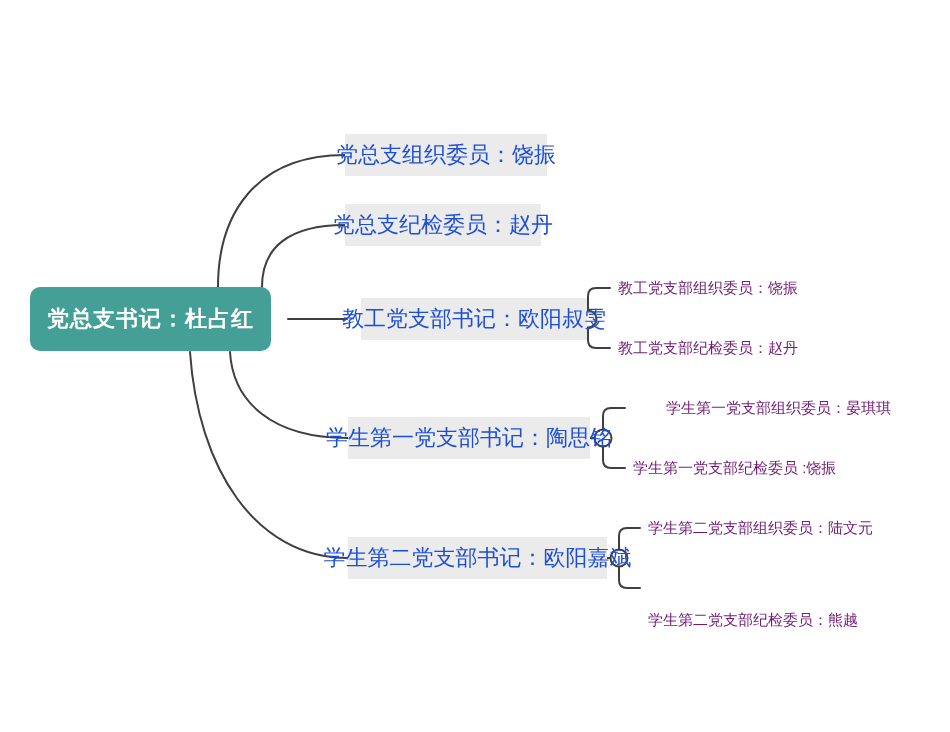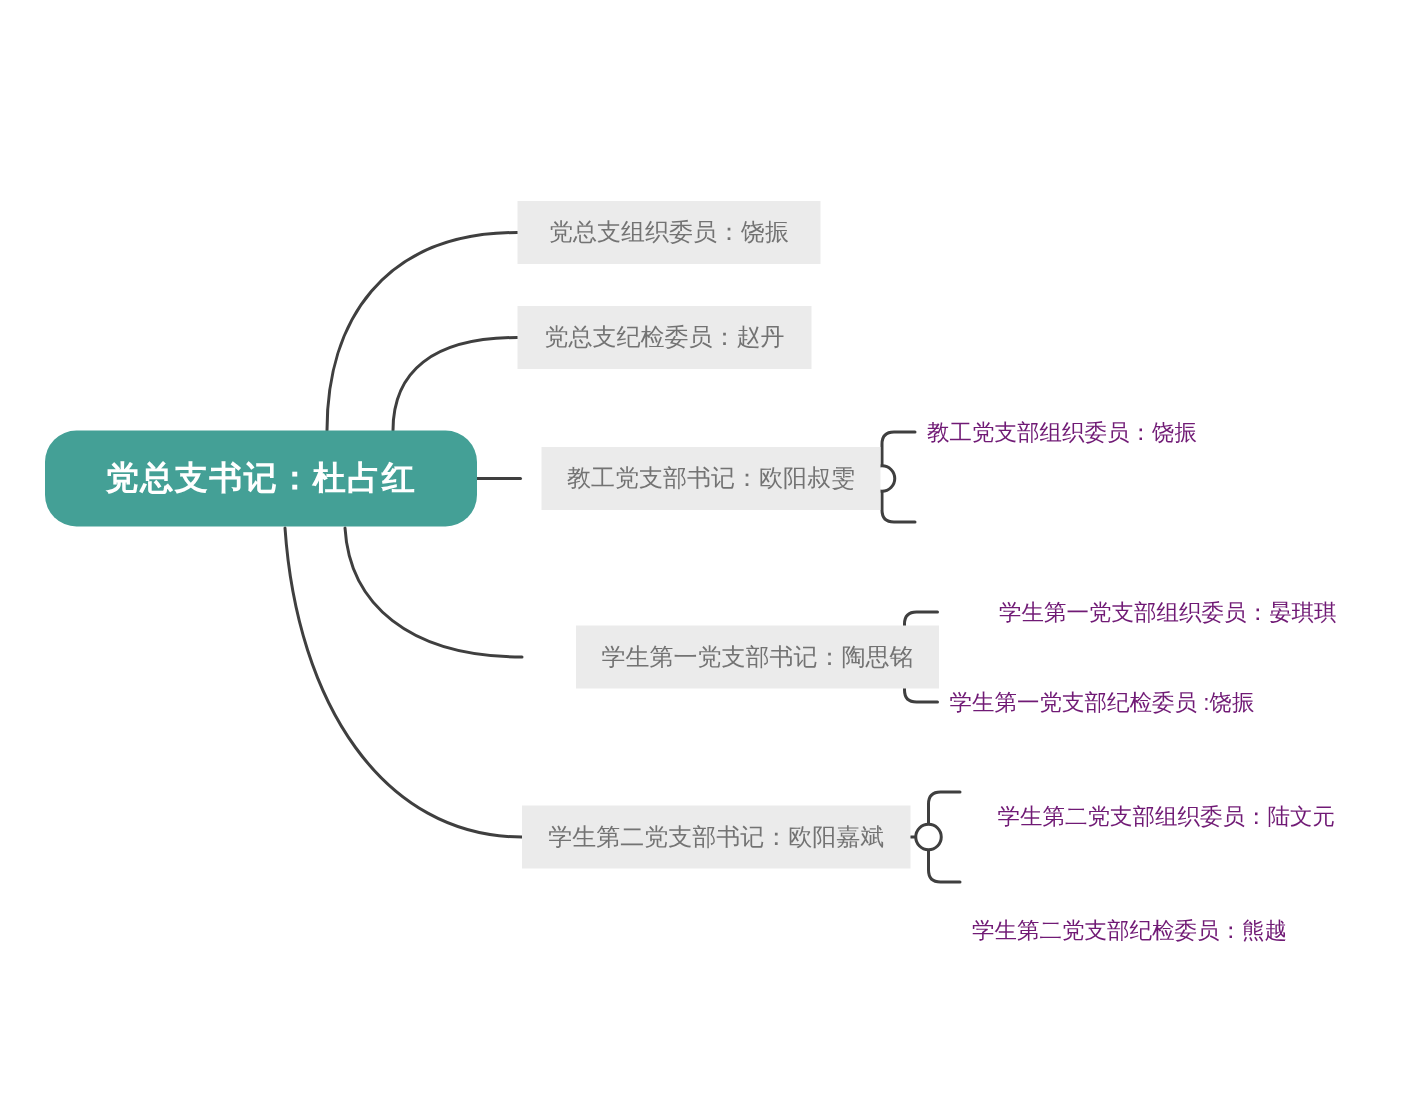--- a/index.html
+++ b/index.html
@@ -33,51 +33,51 @@
   .node {
     position: absolute;
     display: flex;
     align-items: center;
     justify-content: center;
     box-sizing: border-box;
     white-space: nowrap;
   }
   .node-root {
     left: 30px; top: 287px;
-    width: 288px; height: 64px;
+    width: 241px; height: 64px;
     background: #44a096;
-    border-radius: 21px;
+    border-radius: 10px;
     color: #ffffff;
     font-size: 22px;
     font-weight: bold;
     letter-spacing: 1px;
   }
   .node-branch {
     background: #ebebeb;
     border-radius: 0;
-    color: #737373;
-    font-size: 16px;
+    color: #1d4ed8;
+    font-size: 22px;
     height: 42px;
   }
   .node-b1 { left: 345px; top: 134px; width: 202px; }
   .node-b2 { left: 345px; top: 204px; width: 196px; font-family: Liberation Mono, monospace; }
   .node-b3 { left: 361px; top: 298px; width: 226px; }
-  .node-b4 { left: 348px; top: 417px; width: 242px; margin-left: 36px; }
+  .node-b4 { left: 348px; top: 417px; width: 242px; }
   .node-b5 { left: 348px; top: 537px; width: 259px; }
   .node-leaf {
     color: #701a75;
     font-size: 15px;
     height: 20px;
     justify-content: flex-start;
   }
   .node-c3a { left: 618px; top: 278px; }
   .node-c3b { left: 618px; top: 338px; }
   .node-c4a { left: 633px; top: 398px; margin-left: 33px; }
   .node-c4b { left: 633px; top: 458px; }
-  .node-c5a { left: 665px; top: 518px; margin-top: 16px; }
+  .node-c5a { left: 648px; top: 518px; }
   .node-c5b { left: 648px; top: 578px; margin-top: 32px; }
 </style>
 </head>
 <body>
 
 <div class="canvas">
 
   <svg class="edges" viewBox="0 0 950 732">
 
     <path d="M 218 287 C 218 215 255 155 345 155"></path>
@@ -104,18 +104,19 @@
 
   <div class="node node-root">党总支书记：杜占红</div>
 
   <div class="node node-branch node-b1">党总支组织委员：饶振</div>
   <div class="node node-branch node-b2">党总支纪检委员：赵丹</div>
   <div class="node node-branch node-b3">教工党支部书记：欧阳叔雯</div>
   <div class="node node-branch node-b4">学生第一党支部书记：陶思铭</div>
   <div class="node node-branch node-b5">学生第二党支部书记：欧阳嘉斌</div>
 
   <div class="node node-leaf node-c3a">教工党支部组织委员：饶振</div>
+  <div class="node node-leaf node-c3b">教工党支部纪检委员：赵丹</div>
   <div class="node node-leaf node-c4a">学生第一党支部组织委员：晏琪琪</div>
   <div class="node node-leaf node-c4b">学生第一党支部纪检委员 :饶振</div>
   <div class="node node-leaf node-c5a">学生第二党支部组织委员：陆文元</div>
   <div class="node node-leaf node-c5b">学生第二党支部纪检委员：熊越</div>
 
 </div>
 
 </body></html>

